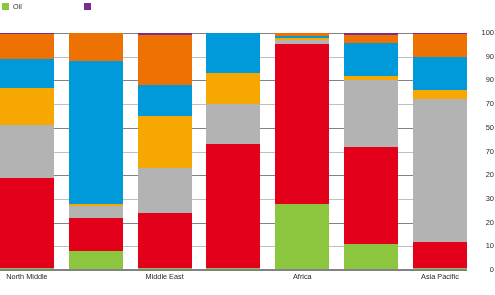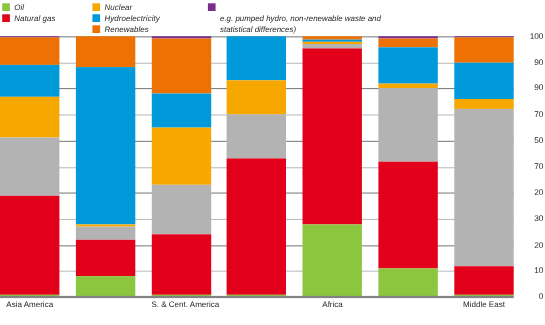--- a/index.html
+++ b/index.html
@@ -16,21 +16,20 @@
     background: #fff;
   }
 
   
   #legend {
     position: absolute;
     left: 2px; top: 2px;
     width: 491px; height: 30px;
     display: flex;
     align-items: flex-start;
-    font-style: italic;
   }
   .legend-col { display: flex; flex-direction: column; gap: 1px; }
   .legend-col.c1 { width: 82px; }
   .legend-col.c2 { width: 105px; }
   .legend-col.c3 { width: 300px; }
   .legend-item {
     display: flex;
     align-items: flex-start;
     height: 9px;
     line-height: 9px;
@@ -134,48 +133,26 @@
 
 <div id="root">
 
   <div id="legend">
 
     <div class="legend-col c1">
       <div class="legend-item">
         <span class="swatch" style="background:#8cc63f"></span>
         <span class="legend-label">Oil</span>
       </div>
-      <div class="legend-item">
-        <span class="swatch" style="background:#e3001b"></span>
-        <span class="legend-label">Natural gas</span>
-      </div>
-    </div>
-
-    <div class="legend-col c2">
-      <div class="legend-item">
-        <span class="swatch" style="background:#f7a800"></span>
-        <span class="legend-label">Nuclear</span>
-      </div>
-      <div class="legend-item">
-        <span class="swatch" style="background:#0099da"></span>
-        <span class="legend-label">Hydroelectricity</span>
-      </div>
-      <div class="legend-item">
-        <span class="swatch" style="background:#ee7203"></span>
-        <span class="legend-label">Renewables</span>
-      </div>
-    </div>
+    </div>
+
 
     <div class="legend-col c3">
       <div class="legend-item">
         <span class="swatch" style="background:#7b2d8e"></span>
-      </div>
-      <div class="legend-note-lines" style="padding-left:11px">
-        <span class="legend-note">e.g. pumped hydro, non-renewable waste and</span>
-        <span class="legend-note">statistical differences)</span>
       </div>
     </div>
 
   </div>
 
   <div id="plot">
     <div id="gridlines">
         <div class="gridline major" style="top: 237px;"></div>
         <div class="gridline" style="top: 213.3px;"></div>
         <div class="gridline major" style="top: 189.6px;"></div>
@@ -261,19 +238,19 @@
       <div class="ytick" style="top: 138.2px;">20</div>
       <div class="ytick" style="top: 114.5px;">70</div>
       <div class="ytick" style="top: 90.8px;">50</div>
       <div class="ytick" style="top: 67.1px;">70</div>
       <div class="ytick" style="top: 43.4px;">90</div>
       <div class="ytick" style="top: 19.7px;">90</div>
       <div class="ytick" style="top: -4px;">100</div>
     </div>
 
   <div id="xlabels">
-      <div class="xlabel">Asia America</div>
-      <div class="xlabel">S. &amp; Cent. America</div>
+      <div class="xlabel">North Middle</div>
+      <div class="xlabel">Middle East</div>
       <div class="xlabel">Africa</div>
-      <div class="xlabel">Middle East</div>
+      <div class="xlabel">Asia Pacific</div>
     </div>
 
 </div>
 
 </body></html>

